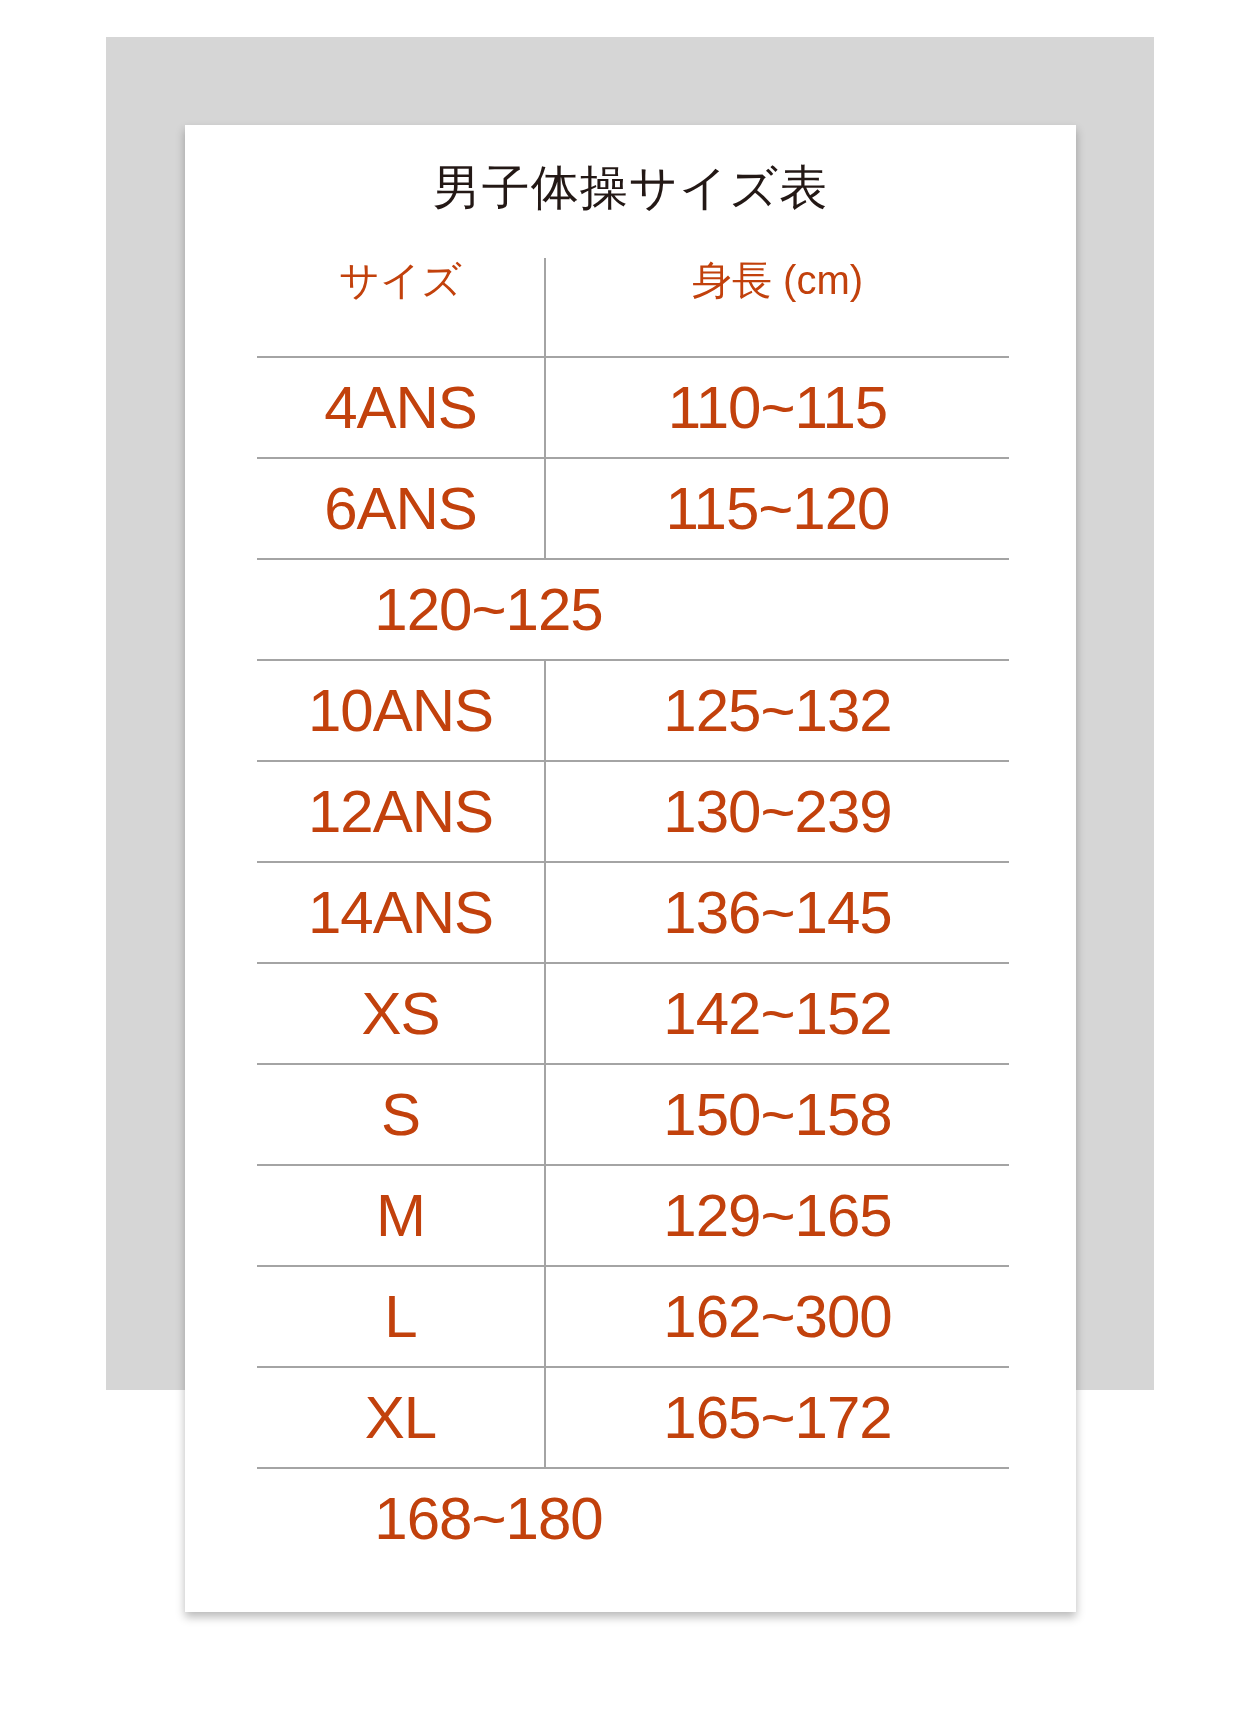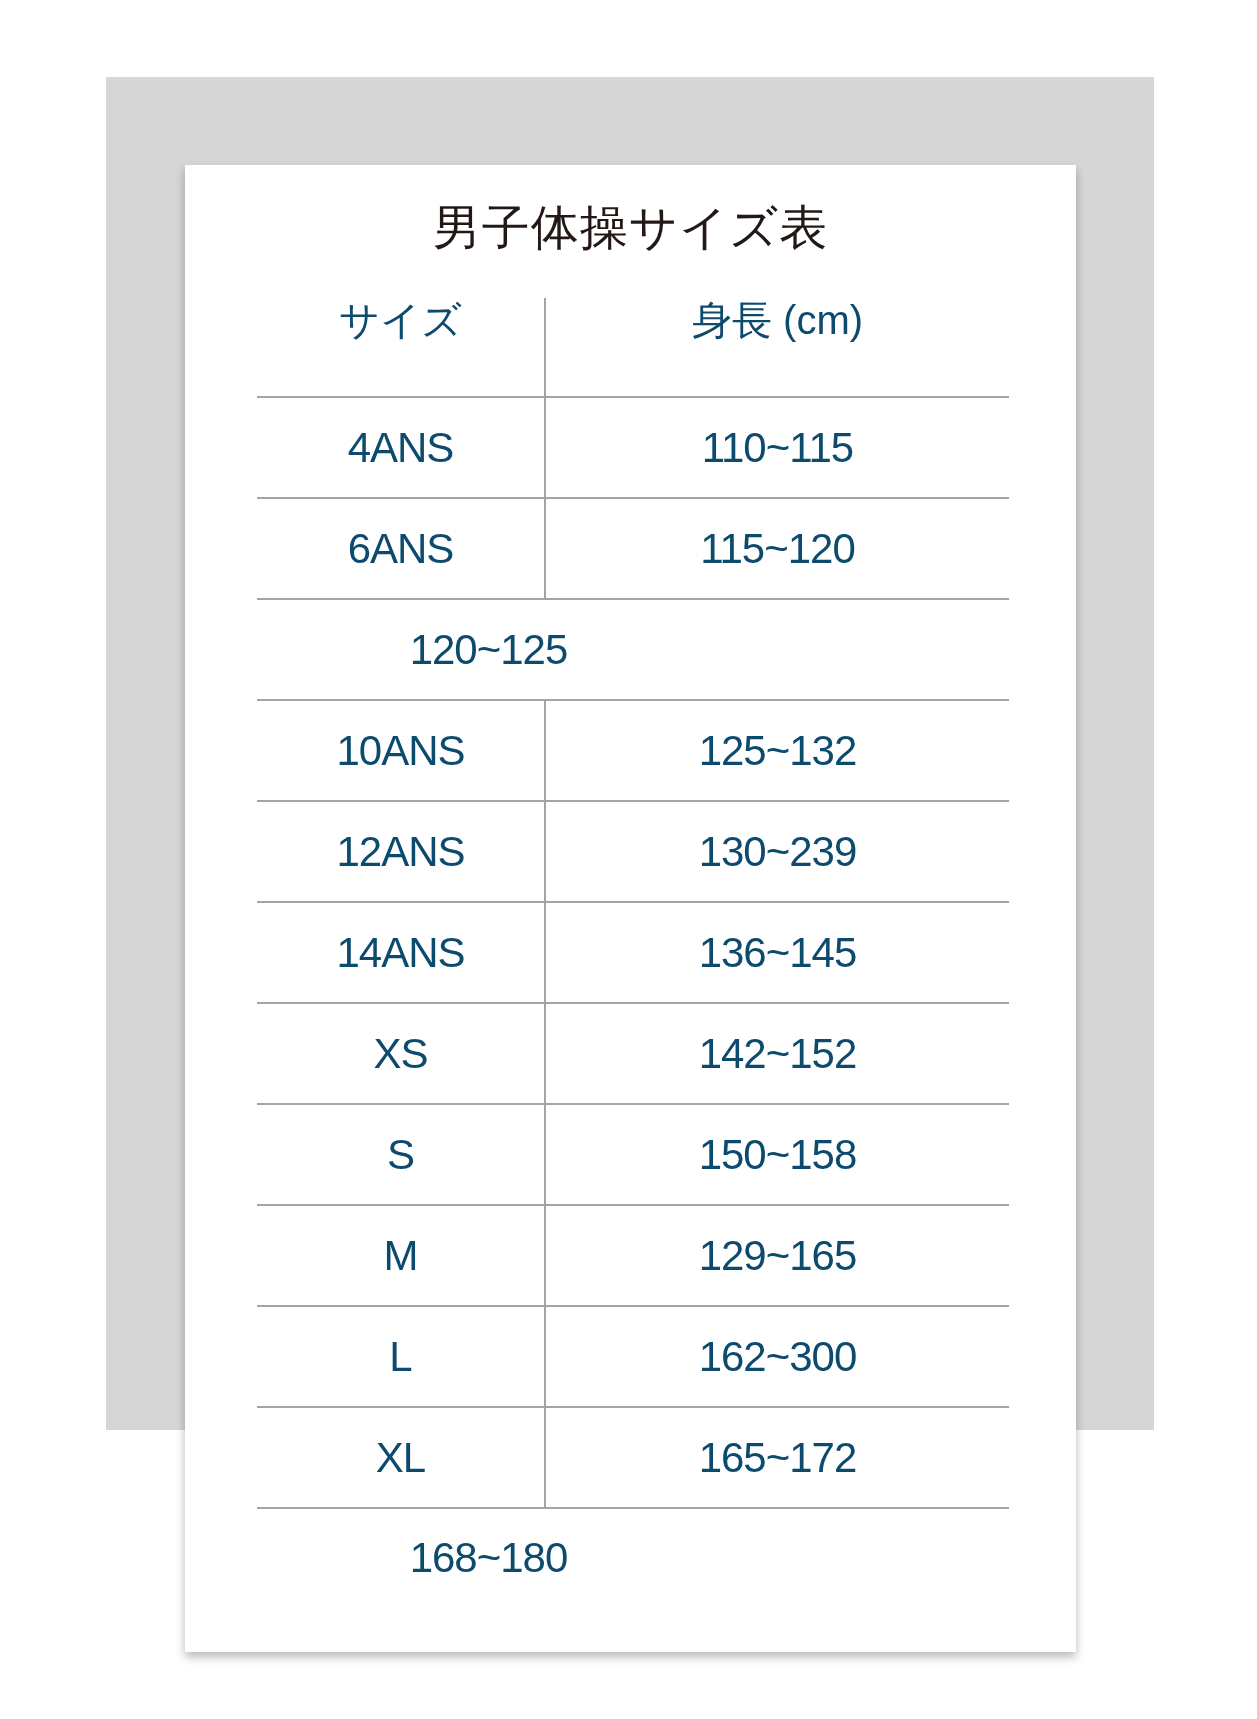--- a/index.html
+++ b/index.html
@@ -15,21 +15,20 @@
     background: #ffffff;
     overflow: hidden;
   }
   .gray-panel {
     position: absolute;
     left: 106px;
     top: 37px;
     width: 1048px;
     height: 1353px;
     background: #d6d6d6;
-    margin-top: 40px;
   }
   .card {
     position: absolute;
     left: 79px;               
     top: 88px;                
     width: 891px;
     height: 1487px;
     background: #ffffff;
     box-shadow: 0 5px 9px rgba(0,0,0,0.28);
   }
@@ -42,21 +41,21 @@
     font-size: 48px;
     line-height: 54px;
     color: #231815;
     letter-spacing: 1px;
   }
   .size-table {
     position: absolute;
     left: 72px;               
     top: 137px;               
     width: 752px;
-    color: #0c4a6e;
+    color: #c2410c;
   }
   .row {
     display: flex;
     box-sizing: border-box;
   }
   .cell {
     box-sizing: border-box;
     display: flex;
     align-items: center;
     justify-content: center;
@@ -79,21 +78,21 @@
     margin-top: -4px;
   }
   .data-row {
     height: 101px;
     border-top: 2px solid #a4a4a4;
   }
   .data-row:last-child {
     height: 100px;
   }
   .data-row .cell {
-    font-size: 42px;
+    font-size: 60px;
     letter-spacing: -1px;
   }
 </style>
 </head>
 <body>
 
 <div class="stage">
   <div class="gray-panel">
     <div class="card">
       <div class="chart-title">男子体操サイズ表</div>

